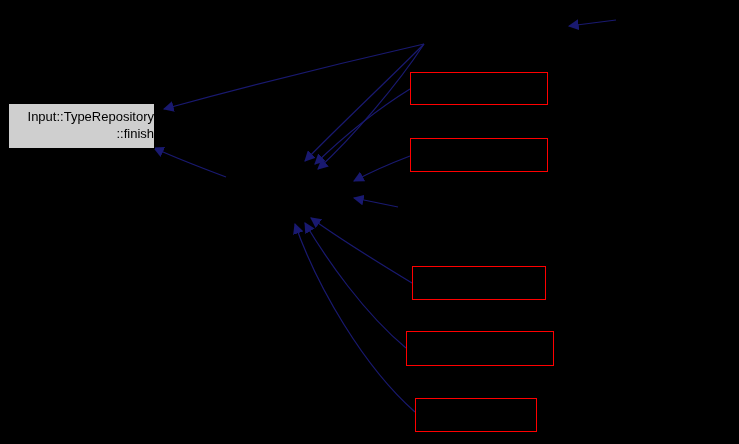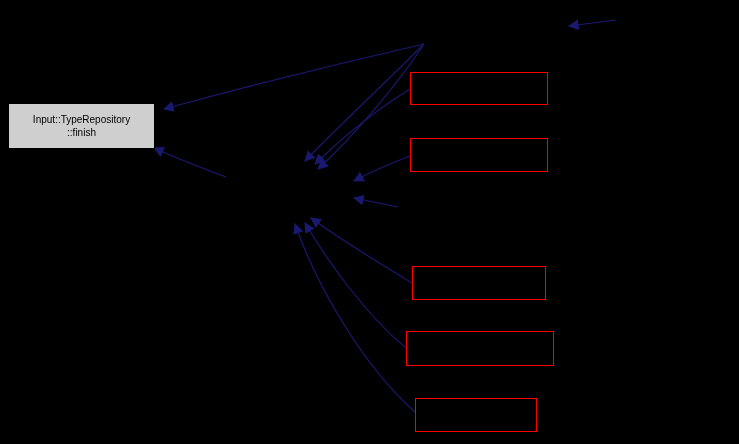--- a/index.html
+++ b/index.html
@@ -21,23 +21,23 @@
   svg.edges{position:absolute;top:0;left:0;}
   .edge{stroke:var(--edge);stroke-width:1.2;fill:none;}
   #arrowhead path{fill:var(--edge);stroke:none;}
   .main-node{
     position:absolute;
     background:var(--main-fill);
     color:var(--main-text);
     border:1px solid #000000;
     box-sizing:border-box;
     display:flex;flex-direction:column;
-    align-items:center;justify-content:center;
+    align-items:flex-end;justify-content:center;
     text-align:center;
-    font-size:10px;line-height:1.3;
+    font-size:13px;line-height:1.3;
     white-space:nowrap;
   }
   .red-node{
     position:absolute;
     border:1px solid var(--red);
     background:transparent;
     box-sizing:border-box;
     color:#000000; 
     font-size:11px;
     overflow:hidden;

